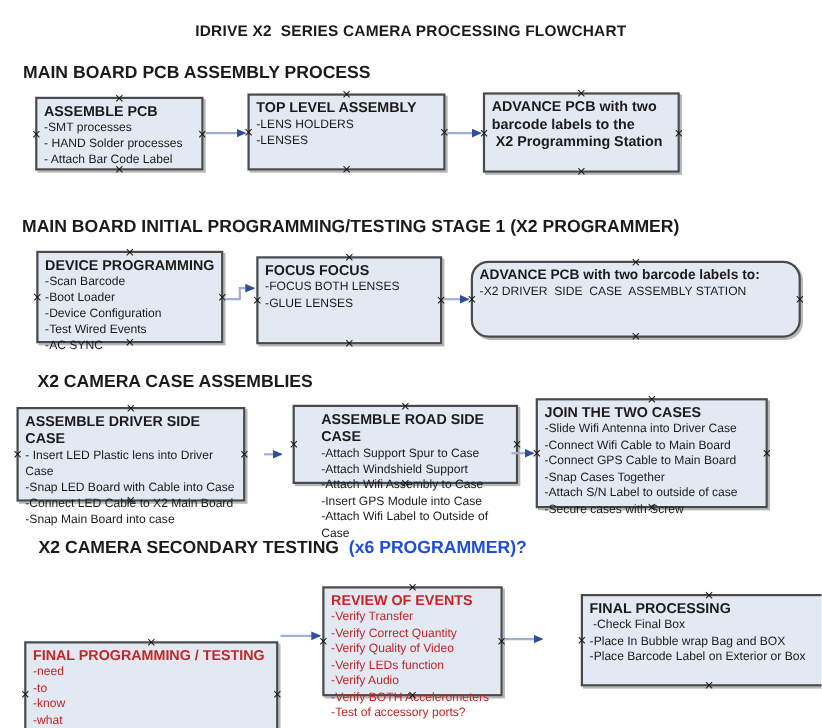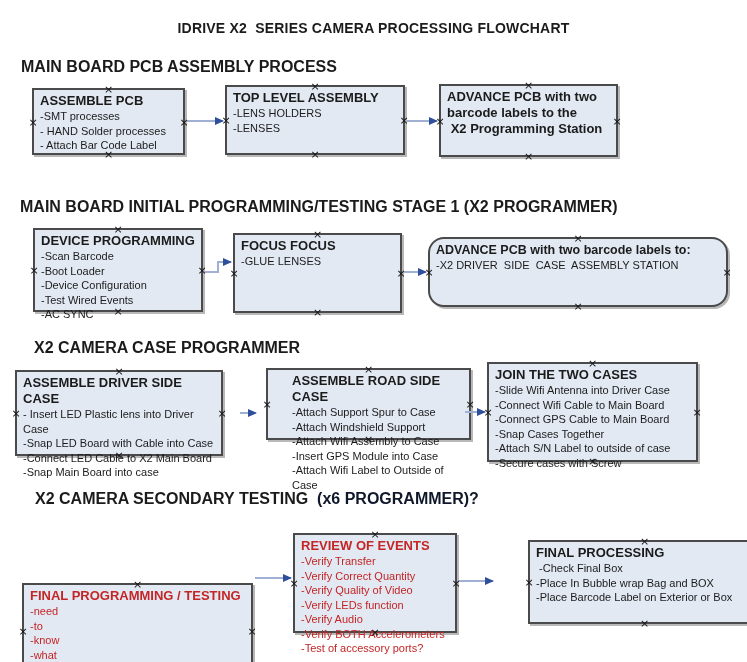--- a/index.html
+++ b/index.html
@@ -5,21 +5,21 @@
   html,body{margin:0;padding:0;background:#ffffff;}
   .canvas{
     position:relative;width:747px;height:662px;background:#ffffff;overflow:hidden;
     font-family:"Liberation Sans", sans-serif;color:#1b1b1b;
   }
   .main-title{
     position:absolute;top:20px;left:0;width:747px;text-align:center;
     font-size:14px;font-weight:bold;white-space:pre;letter-spacing:.2px;
   }
   .sec-h{position:absolute;font-size:16px;font-weight:bold;white-space:pre;}
-  .sec-h .accent{color:#0f172a;}
+  .sec-h .accent{color:#1d4ed8;}
   .box{
     position:absolute;box-sizing:border-box;background:#e2e9f3;
     border:2px solid #4a4a4a;box-shadow:2px 2px 0 rgba(125,125,125,.55);
     padding:3px 6px 2px 6px;overflow:visible;
   }
   .bx-title{font-size:13px;font-weight:bold;line-height:16px;white-space:pre-wrap;}
   .bx-item{font-size:11px;line-height:14.5px;white-space:pre-wrap;}
   .red .bx-title,.red .bx-item{color:#c42525;}
   
   .hd{position:absolute;font-style:normal;font-size:11px;line-height:11px;color:#151515;
@@ -33,21 +33,21 @@
 </style>
 </head>
 <body>
 
 <div class="canvas">
 
   <div class="main-title">IDRIVE X2  SERIES CAMERA PROCESSING FLOWCHART</div>
 
   <div class="sec-h" style="left:21px;top:58px;">MAIN BOARD PCB ASSEMBLY PROCESS</div>
   <div class="sec-h" style="left:20px;top:198px;">MAIN BOARD INITIAL PROGRAMMING/TESTING STAGE 1 (X2 PROGRAMMER)</div>
-  <div class="sec-h" style="left:34px;top:339px;">X2 CAMERA CASE PROGRAMMER</div>
+  <div class="sec-h" style="left:34px;top:339px;">X2 CAMERA CASE ASSEMBLIES</div>
   <div class="sec-h" style="left:35px;top:490px;"><span>X2 CAMERA SECONDARY TESTING  </span><span class="accent">(x6 PROGRAMMER)?</span></div>
 
   <div class="box" style="left:32px;top:88px;width:153px;height:67px;">
     <i class="hd hd-t"></i>
       <i class="hd hd-b"></i>
       <i class="hd hd-l"></i>
       <i class="hd hd-r"></i>
     <div class="bx-title">ASSEMBLE PCB</div>
     <div class="bx-item">-SMT processes</div>
     <div class="bx-item">- HAND Solder processes</div>
@@ -86,20 +86,21 @@
     <div class="bx-item">-Test Wired Events</div>
     <div class="bx-item">-AC SYNC</div>
   </div>
 
   <div class="box" style="left:233px;top:233px;width:169px;height:80px;">
     <i class="hd hd-t"></i>
       <i class="hd hd-b"></i>
       <i class="hd hd-l"></i>
       <i class="hd hd-r"></i>
     <div class="bx-title">FOCUS FOCUS</div>
+    <div class="bx-item">-FOCUS BOTH LENSES</div>
     <div class="bx-item">-GLUE LENSES</div>
   </div>
 
   <div class="box" style="left:428px;top:237px;width:300px;height:70px;border-radius:16px;">
     <i class="hd hd-t"></i>
       <i class="hd hd-b"></i>
       <i class="hd hd-l"></i>
       <i class="hd hd-r"></i>
     <div class="bx-title" style="font-size:12.5px;">ADVANCE PCB with two barcode labels to:</div>
     <div class="bx-item">-X2 DRIVER  SIDE  CASE  ASSEMBLY STATION</div>

